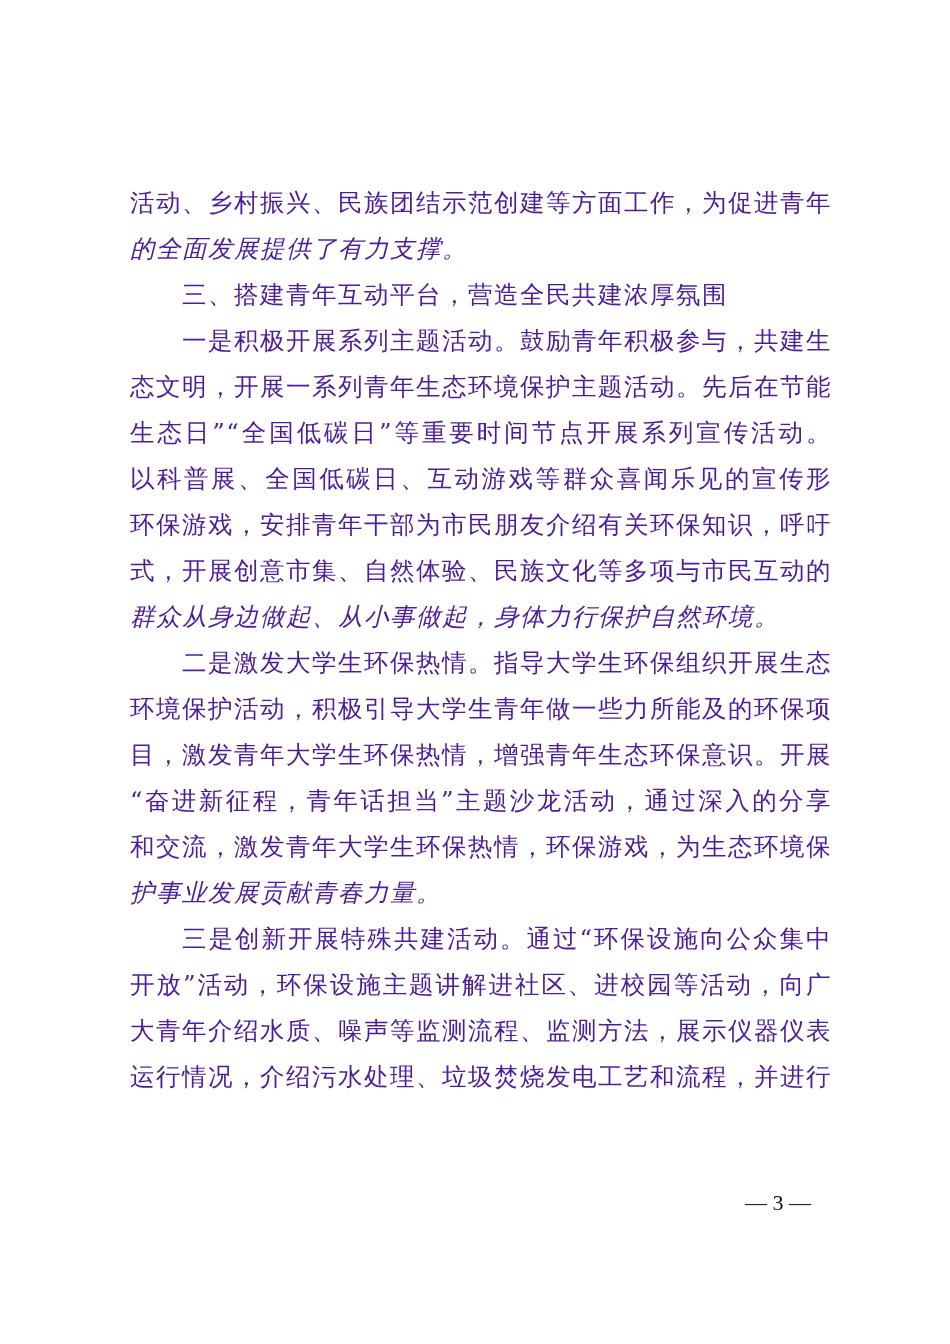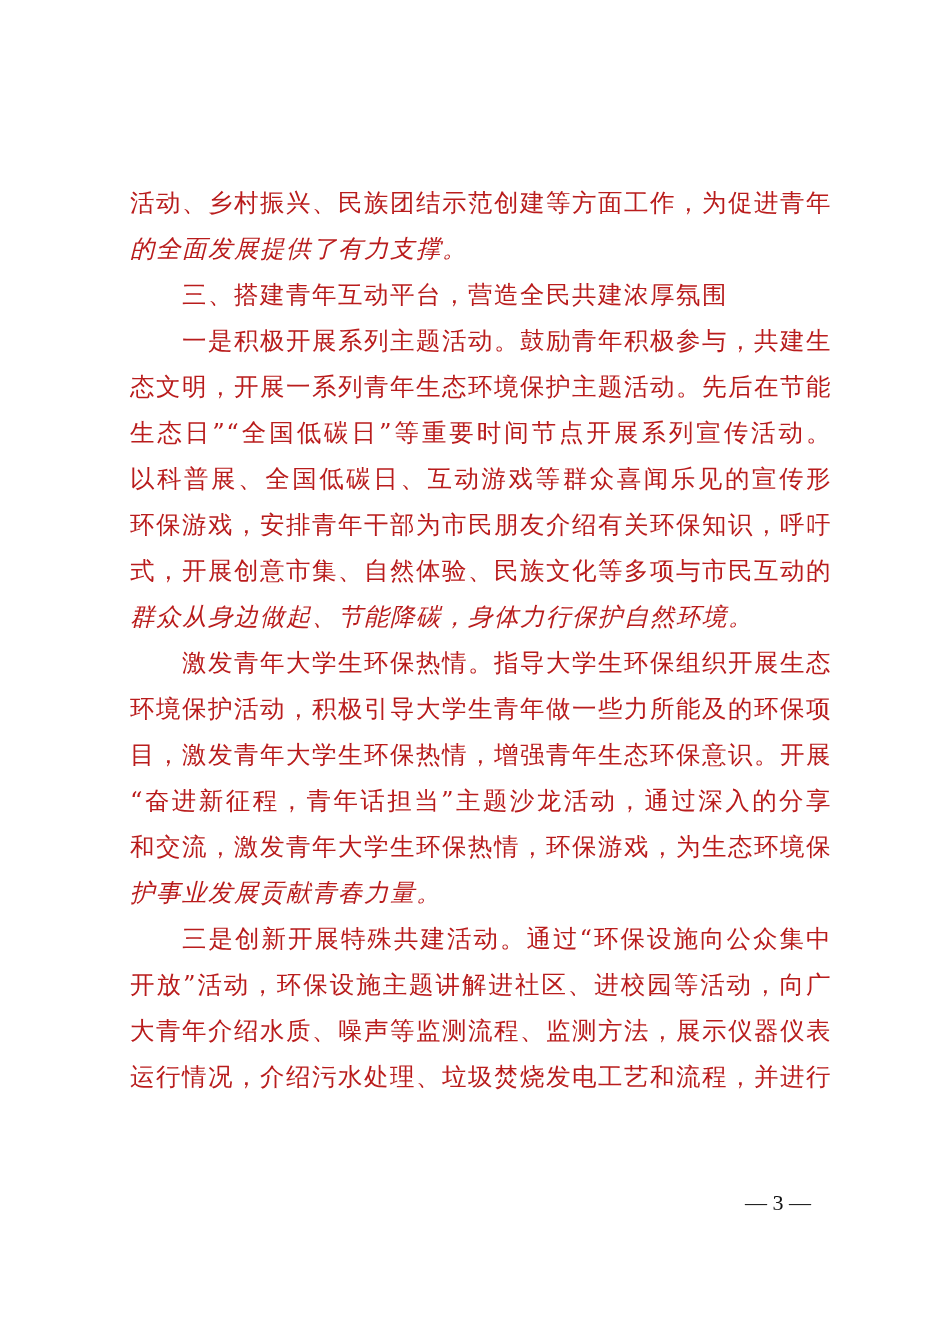--- a/index.html
+++ b/index.html
@@ -1,21 +1,21 @@
 <!DOCTYPE html>
 <html><head>
 <meta charset="utf-8">
 <style>
   html, body { margin: 0; padding: 0; background: #ffffff; }
   body { width: 950px; height: 1344px; position: relative; overflow: hidden; }
   .page { position: absolute; left: 0; top: 0; width: 950px; height: 1344px; background: #fff; }
   .content {
     position: absolute; left: 130px; top: 180px; width: 702px;
     font-family: "DejaVu Serif", "Liberation Serif", serif;
-    font-size: 24.5px; color: #b91c1c;
+    font-size: 24.5px; color: #4c1d95;
     line-height: 46px;
     letter-spacing: 1.5px;
   }
   .line { height: 46px; white-space: nowrap; overflow: visible; text-align: justify; text-align-last: justify; }
   .line.last { text-align-last: left; font-style: italic; }
   .indent { padding-left: 52px; }
   .heading { font-family: "DejaVu Sans", "Liberation Sans", sans-serif; font-weight: normal; text-align-last: left; }
   .page-number {
     position: absolute; left: 738px; top: 1190px; width: 80px; text-align: center;
     font-family: "Liberation Serif", "DejaVu Serif", serif; font-size: 22px; color: #111;
@@ -28,22 +28,22 @@
   <div class="content">
     <div class="line">活动、乡村振兴、民族团结示范创建等方面工作，为促进青年</div>
     <div class="line last">的全面发展提供了有力支撑。</div>
     <div class="line indent heading">三、搭建青年互动平台，营造全民共建浓厚氛围</div>
     <div class="line indent">一是积极开展系列主题活动。鼓励青年积极参与，共建生</div>
     <div class="line">态文明，开展一系列青年生态环境保护主题活动。先后在节能</div>
     <div class="line">生态日”“全国低碳日”等重要时间节点开展系列宣传活动。</div>
     <div class="line">以科普展、全国低碳日、互动游戏等群众喜闻乐见的宣传形</div>
     <div class="line">环保游戏，安排青年干部为市民朋友介绍有关环保知识，呼吁</div>
     <div class="line">式，开展创意市集、自然体验、民族文化等多项与市民互动的</div>
-    <div class="line last">群众从身边做起、节能降碳，身体力行保护自然环境。</div>
-    <div class="line indent">激发青年大学生环保热情。指导大学生环保组织开展生态</div>
+    <div class="line last">群众从身边做起、从小事做起，身体力行保护自然环境。</div>
+    <div class="line indent">二是激发大学生环保热情。指导大学生环保组织开展生态</div>
     <div class="line">环境保护活动，积极引导大学生青年做一些力所能及的环保项</div>
     <div class="line">目，激发青年大学生环保热情，增强青年生态环保意识。开展</div>
     <div class="line">“奋进新征程，青年话担当”主题沙龙活动，通过深入的分享</div>
     <div class="line">和交流，激发青年大学生环保热情，环保游戏，为生态环境保</div>
     <div class="line last">护事业发展贡献青春力量。</div>
     <div class="line indent">三是创新开展特殊共建活动。通过“环保设施向公众集中</div>
     <div class="line">开放”活动，环保设施主题讲解进社区、进校园等活动，向广</div>
     <div class="line">大青年介绍水质、噪声等监测流程、监测方法，展示仪器仪表</div>
     <div class="line">运行情况，介绍污水处理、垃圾焚烧发电工艺和流程，并进行</div>
   </div>

